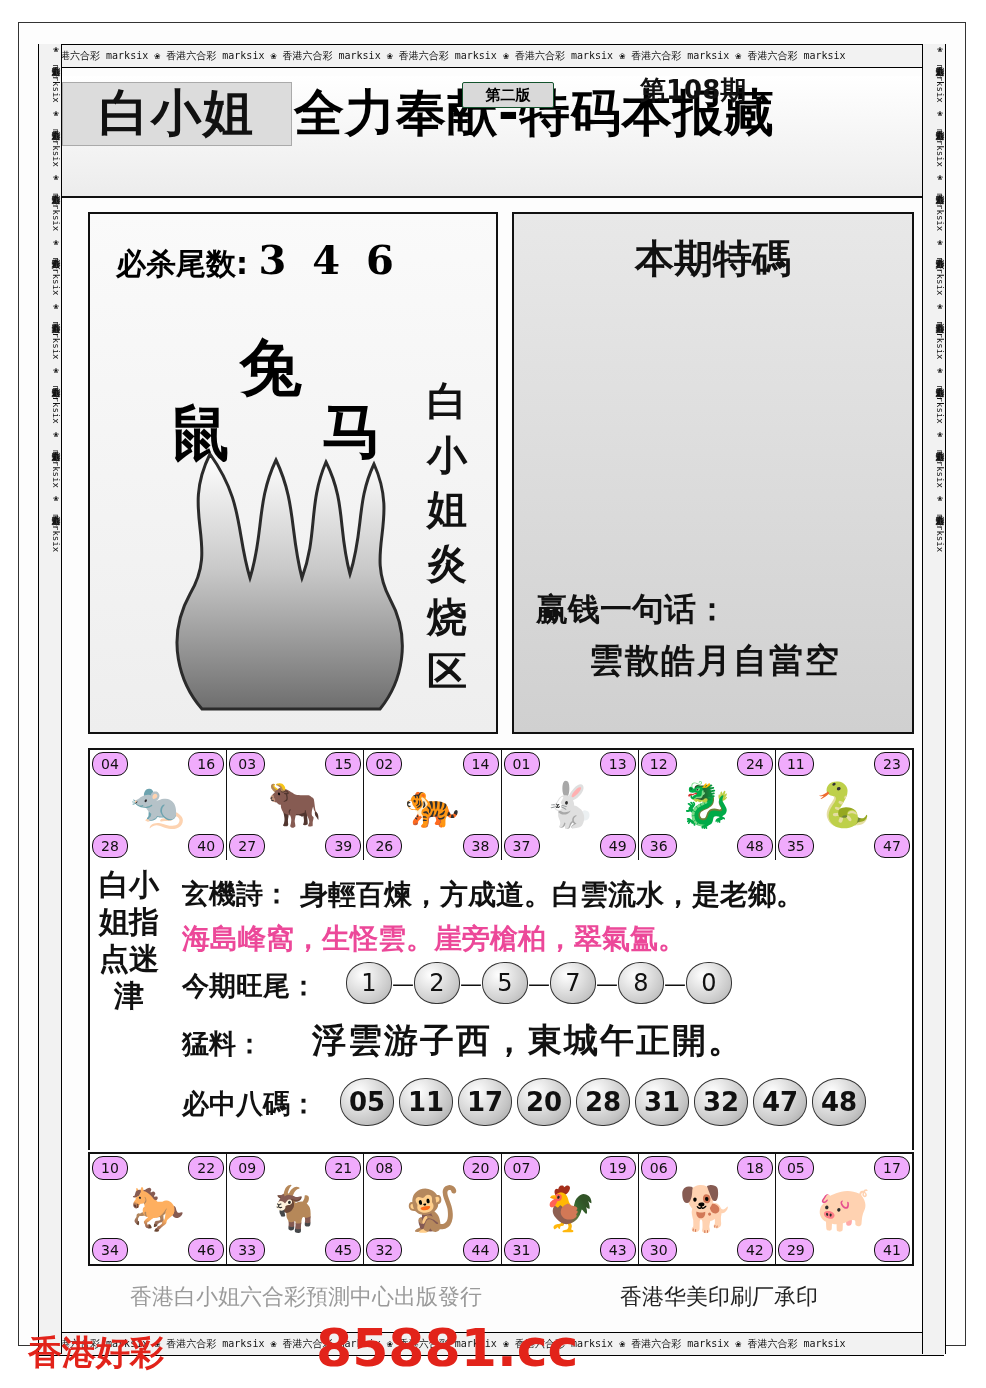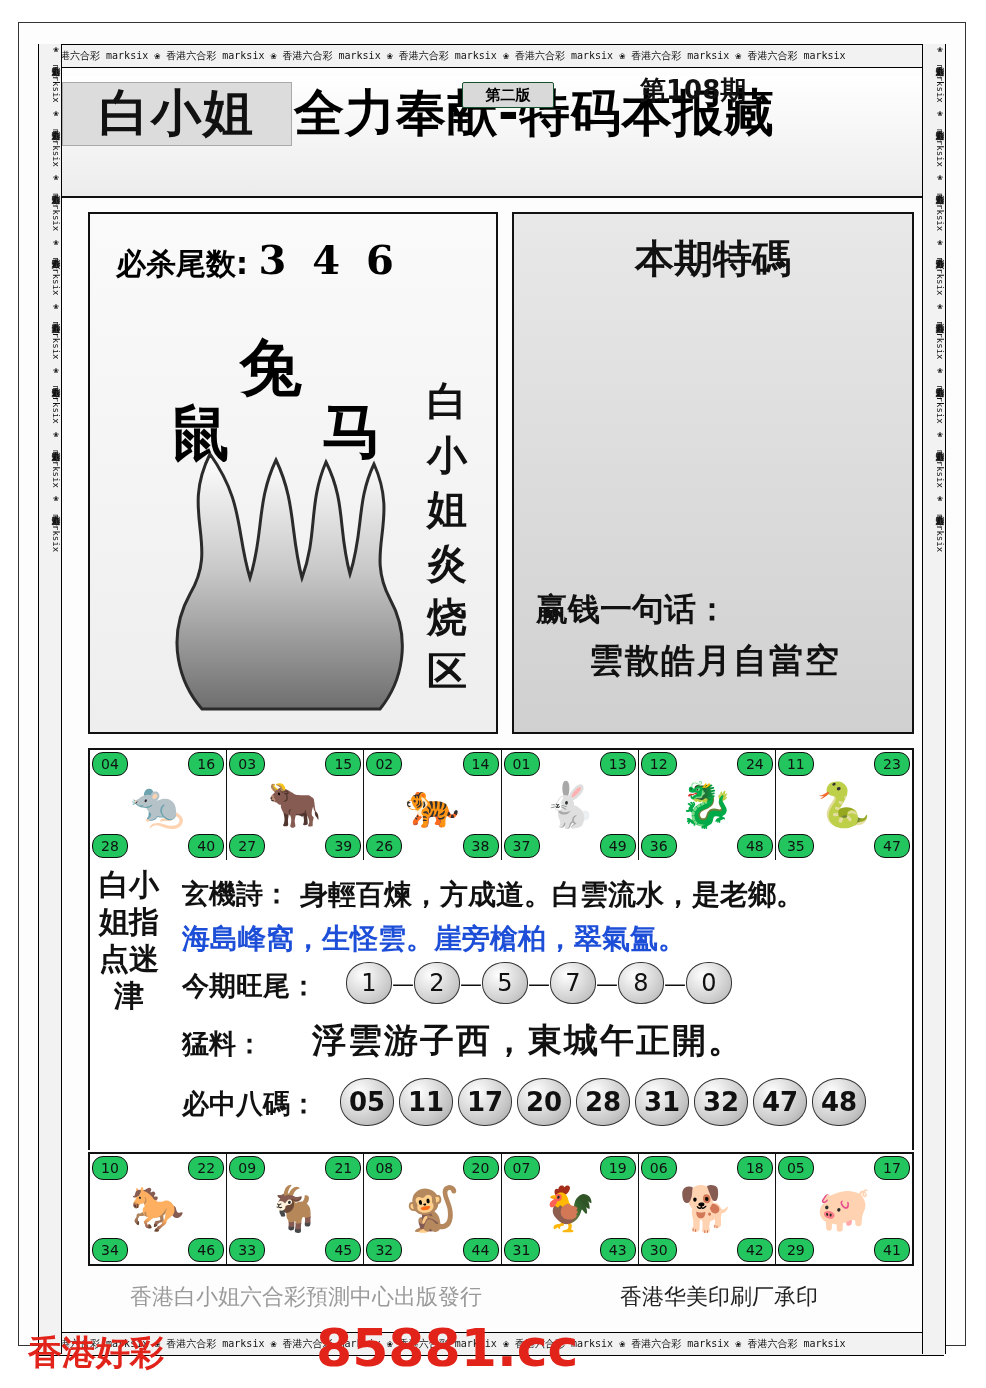--- a/index.html
+++ b/index.html
@@ -82,40 +82,40 @@
              font-size:34px;font-weight:bold;color:#111;letter-spacing:2px;}
 
   
   .zstrip{position:absolute;left:88px;width:822px;height:110px;border:2px solid #111;
           background:#fff;display:flex;}
   #zstrip-top{top:748px;}
   #zstrip-bot{top:1152px;}
   .zcell{flex:1 1 0;position:relative;border-right:1px solid #111;overflow:hidden;}
   .zcell:last-child{border-right:none;}
   .zn{position:absolute;width:34px;height:22px;border:1px solid #111;border-radius:11px;
-      font-size:14px;line-height:22px;text-align:center;color:#111;background:#22c55e;}
+      font-size:14px;line-height:22px;text-align:center;color:#111;background:#f0abfc;}
   .zn.tl{left:2px;top:2px;}
   .zn.tr{right:2px;top:2px;}
   .zn.bl{left:2px;bottom:2px;}
   .zn.br{right:2px;bottom:2px;}
   .zanimal{position:absolute;left:0;top:26px;width:100%;height:58px;
            text-align:center;font-size:44px;line-height:58px;color:#222;}
 
   
   #midblock{position:absolute;left:88px;top:860px;width:822px;height:290px;
             border-left:2px solid #111;border-right:2px solid #111;background:#fff;}
   #side-label{position:absolute;left:96px;top:866px;width:66px;height:280px;
               font-size:30px;font-weight:bold;line-height:37px;color:#111;
               text-align:center;font-family:"DejaVu Serif","Liberation Serif",serif;}
 
   .mrow{position:absolute;left:182px;white-space:nowrap;}
   #poem-label{top:876px;font-size:27px;font-weight:bold;color:#111;}
   #poem-l1{left:300px;top:876px;font-size:28px;font-weight:bold;color:#111;
            font-family:"DejaVu Serif","Liberation Serif",serif;}
-  #poem-l2{left:182px;top:920px;font-size:28px;font-weight:bold;color:#1d4ed8;
+  #poem-l2{left:182px;top:920px;font-size:28px;font-weight:bold;color:#ec4899;
            font-family:"DejaVu Serif","Liberation Serif",serif;text-align:right;}
 
   #tail-label{top:968px;font-size:27px;font-weight:bold;color:#111;}
   #tail-balls{position:absolute;left:346px;top:962px;display:flex;align-items:center;}
   .tball{width:44px;height:40px;border-radius:22px/20px;border:1px solid #333;
          background:radial-gradient(circle at 35% 30%,#ffffff,#c9c9c9 70%,#aaaaaa);
          font-size:24px;line-height:40px;text-align:center;color:#111;}
   .tdash{width:22px;text-align:center;font-size:22px;color:#111;}
 
   #hot-label{top:1026px;font-size:27px;font-weight:bold;color:#111;}

